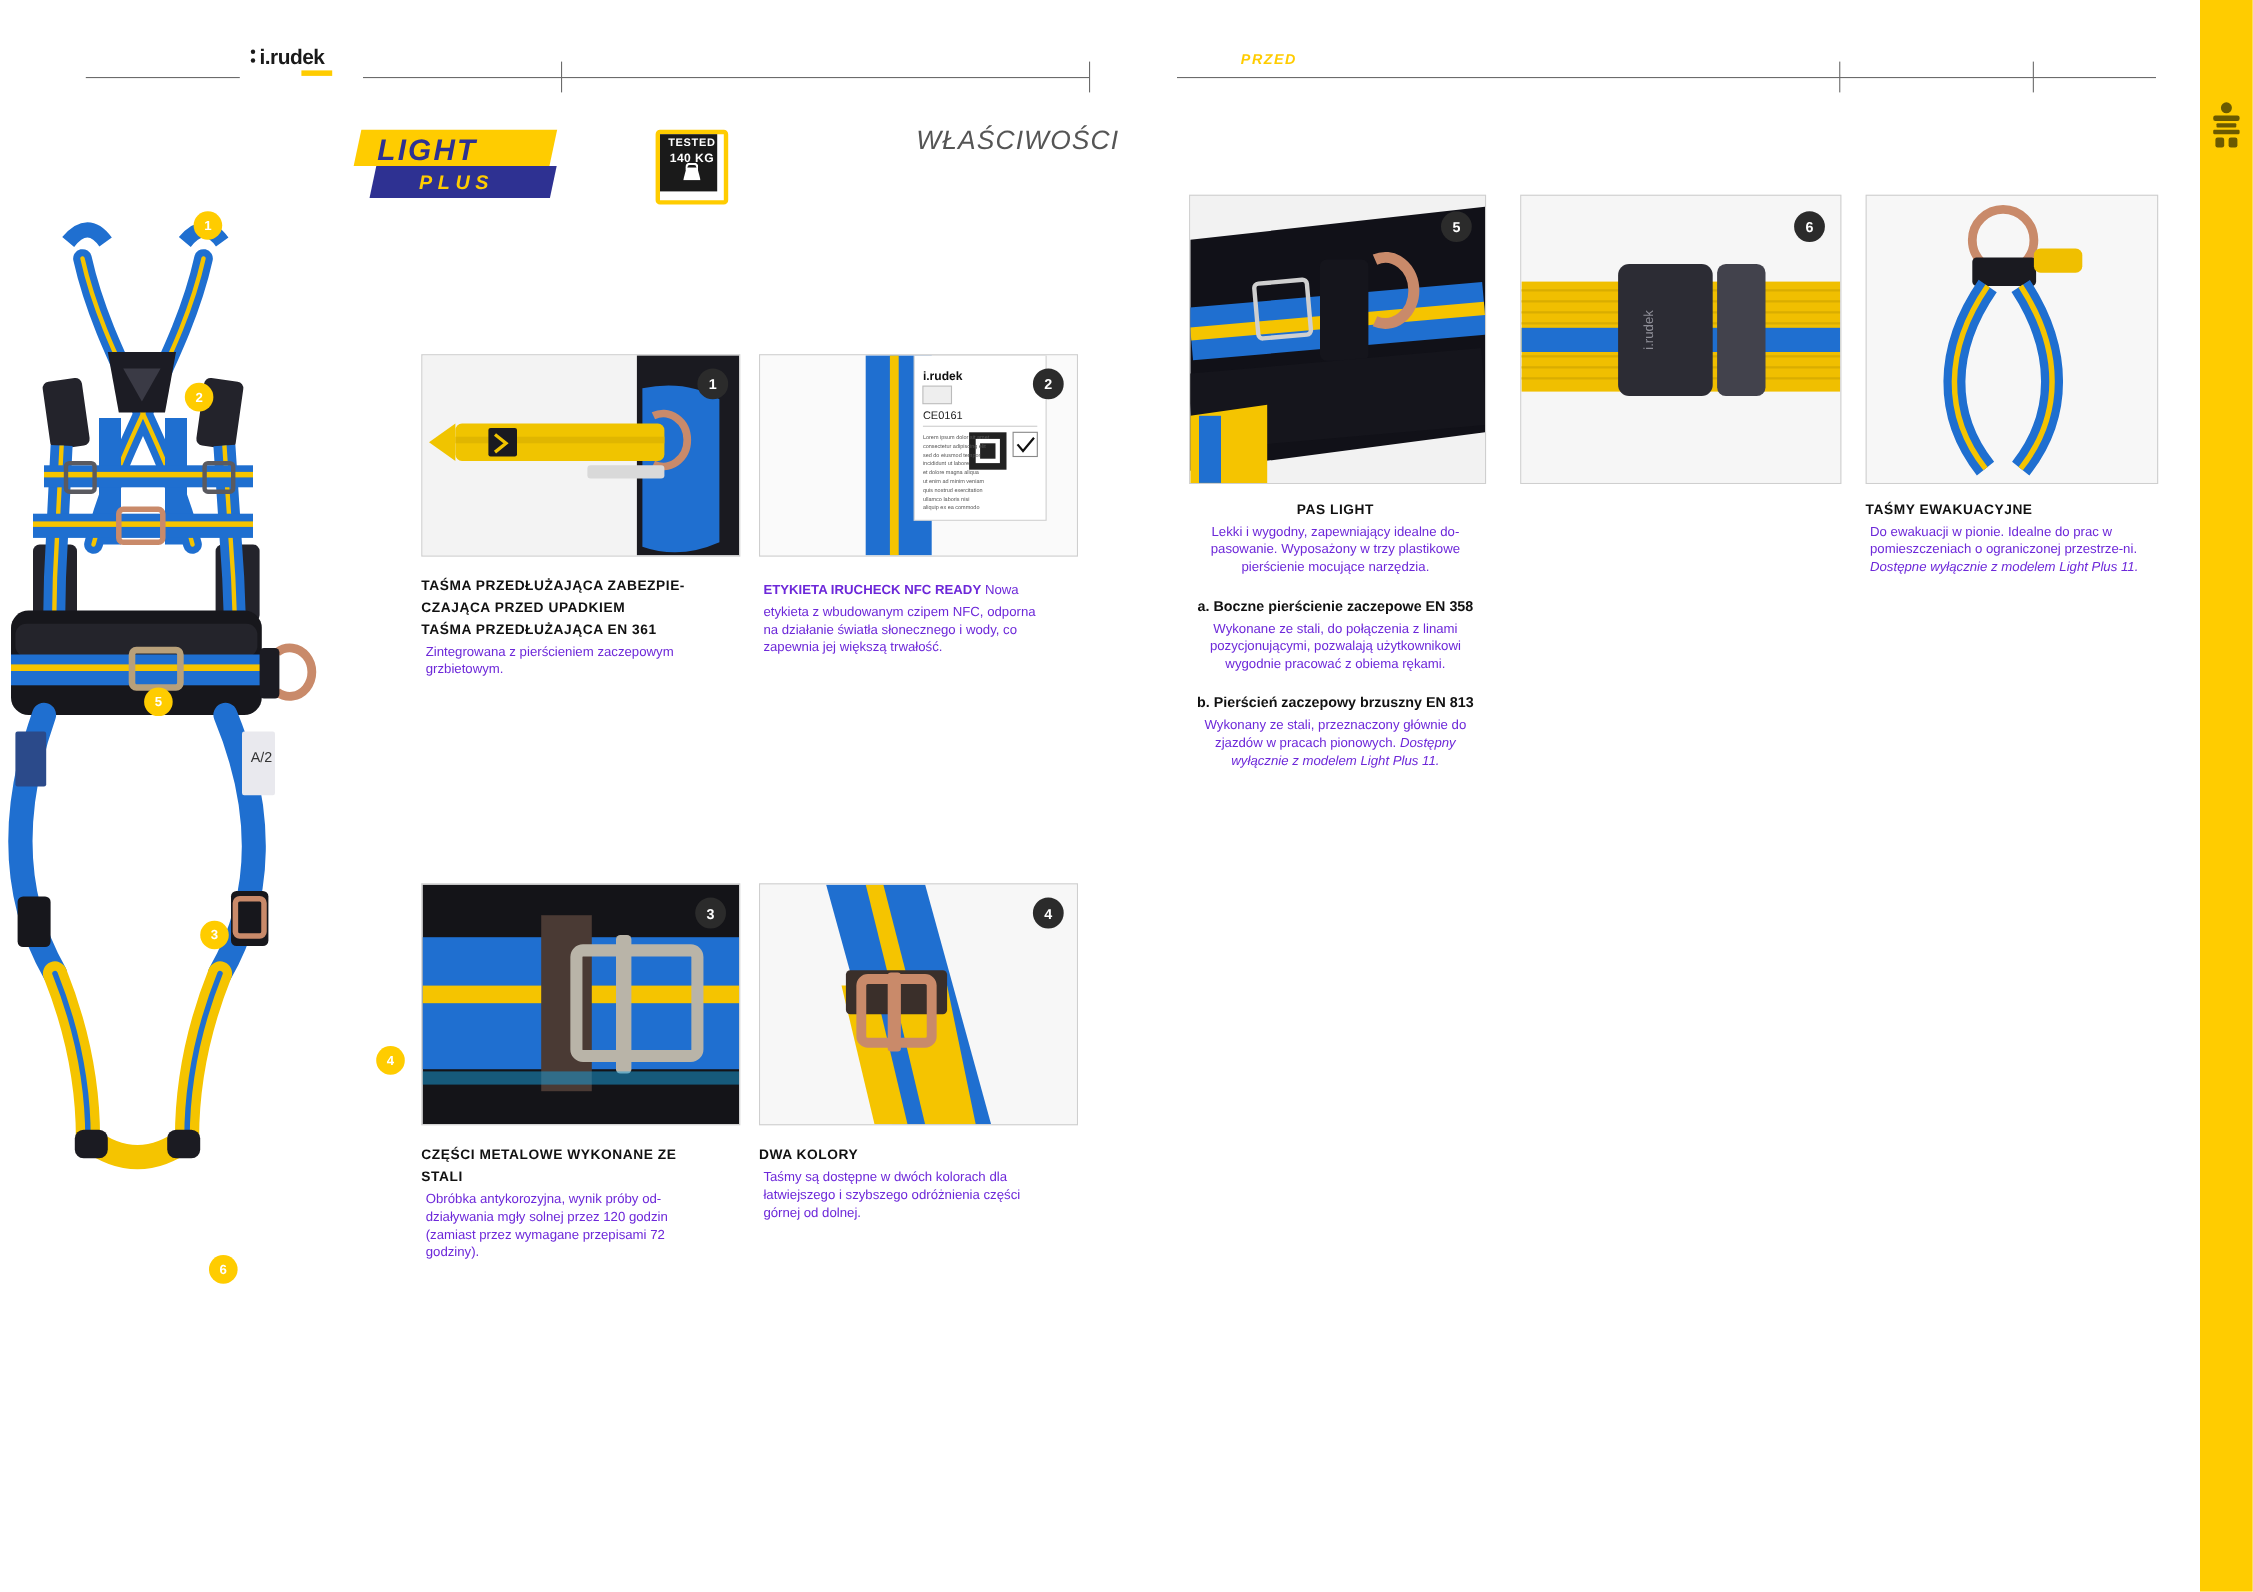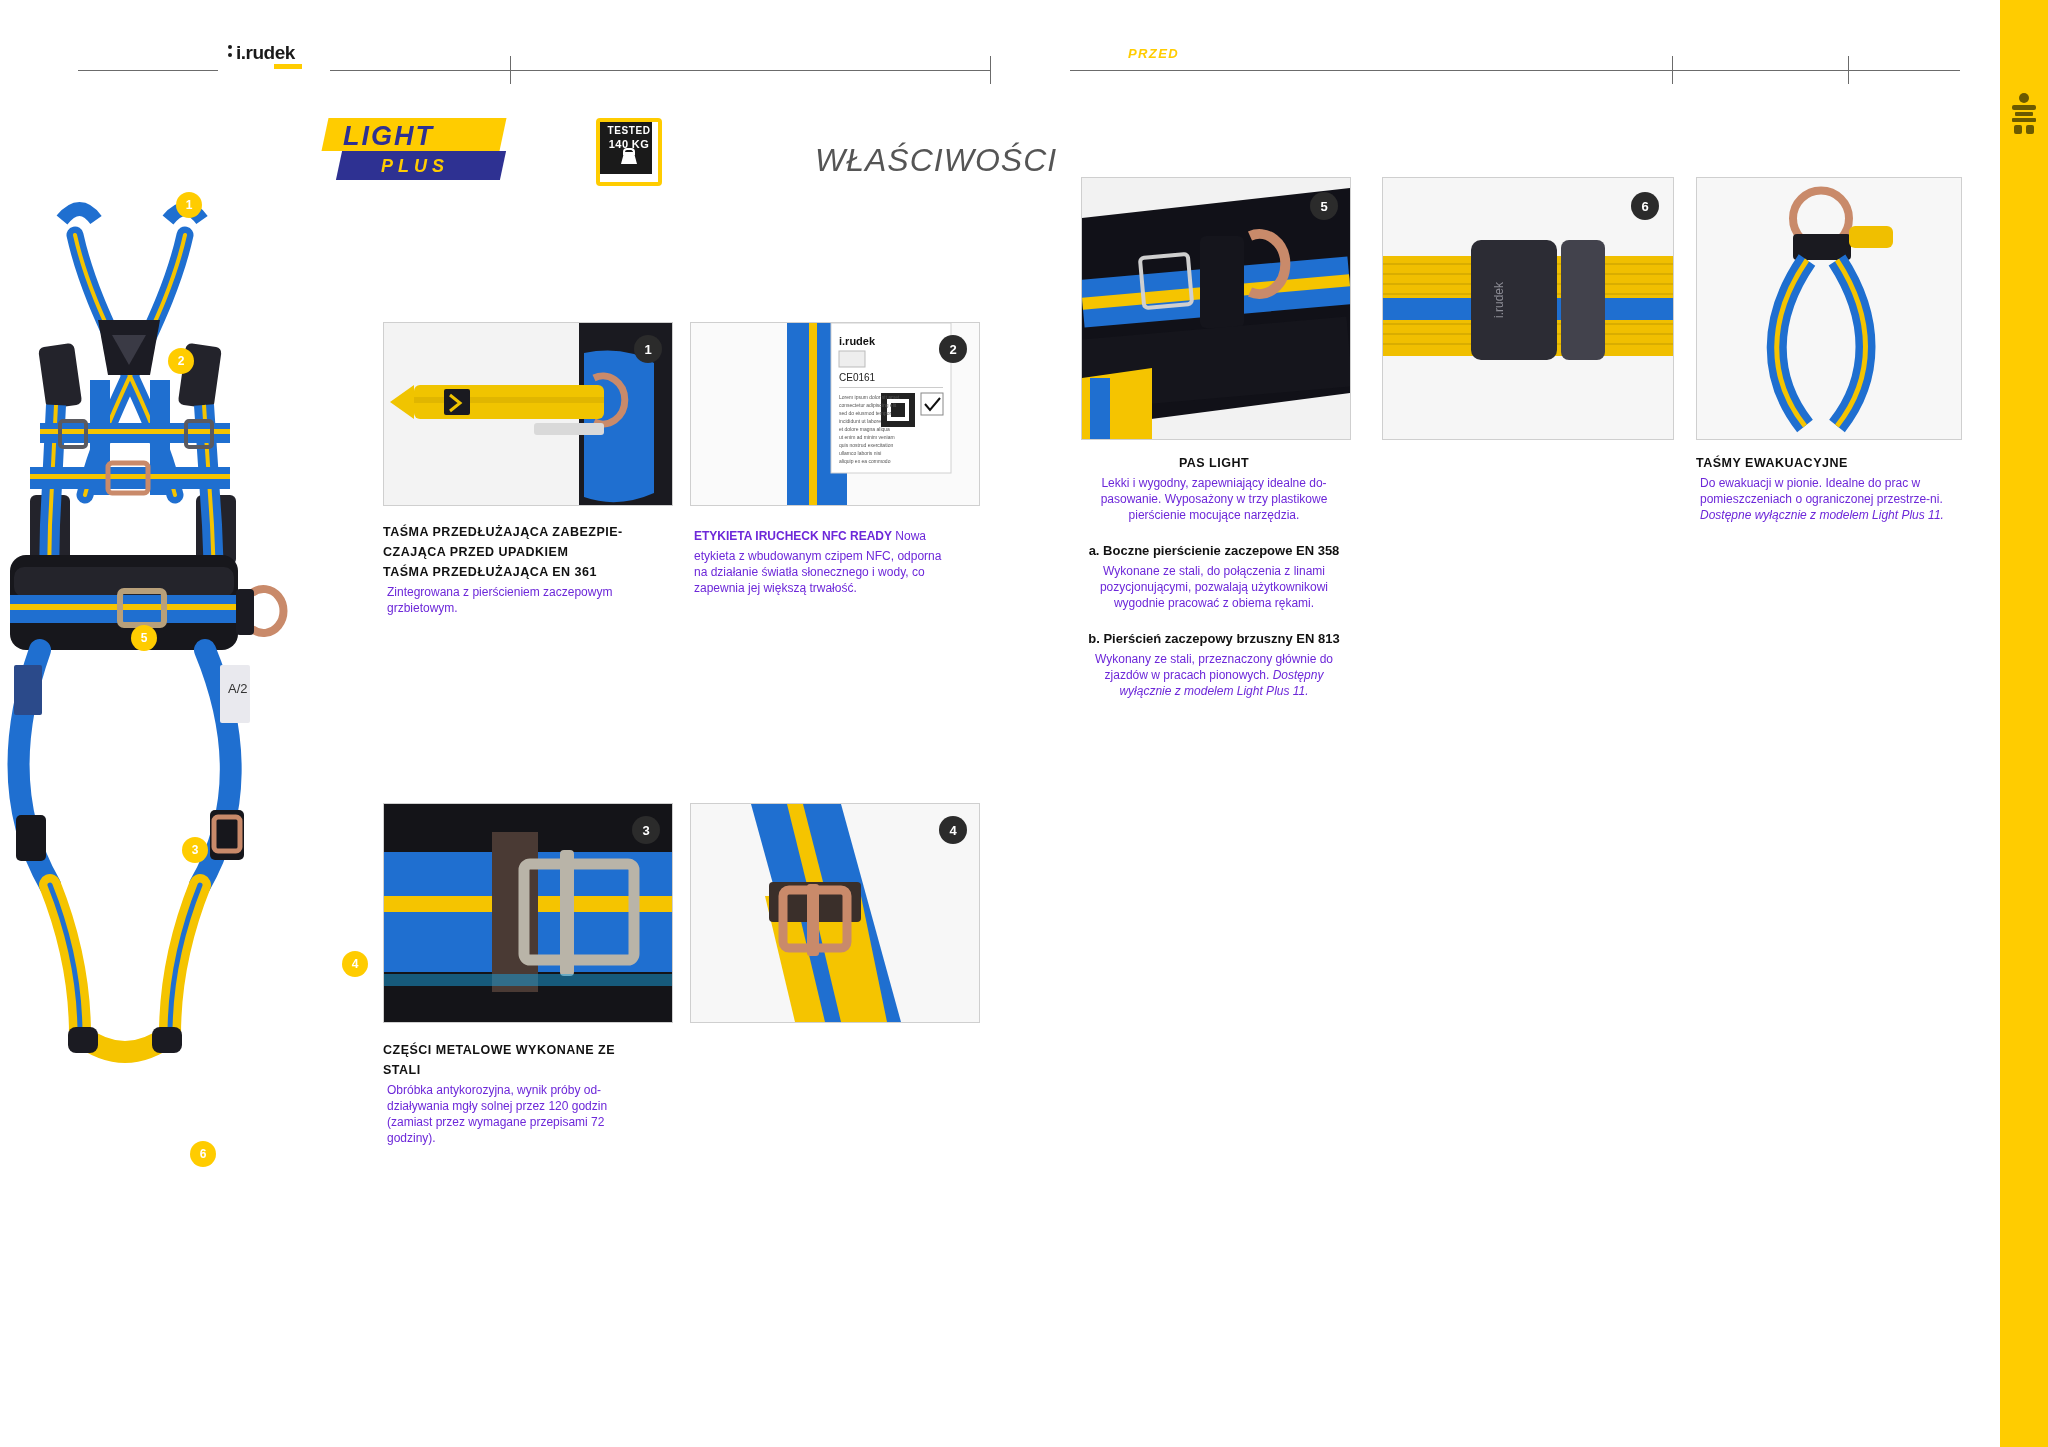--- a/index.html
+++ b/index.html
@@ -70,22 +70,22 @@
   }
   .bt-frame{position:absolute;inset:0;border:4px solid #ffcc00;border-radius:4px;}
   .bt-inner{position:absolute;left:4px;top:4px;right:10px;bottom:12px;background:#1a1a1a;}
   .bt-txt1{position:absolute;left:0;right:0;top:7px;text-align:center;color:#fff;font-size:10px;font-weight:bold;letter-spacing:.6px;}
   .bt-txt2{position:absolute;left:0;right:0;top:20px;text-align:center;color:#fff;font-size:11px;font-weight:bold;letter-spacing:.4px;}
   .bt-wt{position:absolute;left:50%;transform:translateX(-50%);top:34px;width:16px;height:12px;background:#fff;
          clip-path:polygon(20% 0,80% 0,100% 100%,0% 100%);}
   .bt-wt-h{position:absolute;left:50%;transform:translateX(-50%);top:30px;width:8px;height:5px;border:2px solid #fff;border-bottom:none;border-radius:4px 4px 0 0;}
 
   .title-wlasc{
-    position:absolute;left:815px;top:114px;
-    font-size:32px;font-style:italic;color:#555;letter-spacing:1px;margin-top:28px;
+    position:absolute;left:833px;top:114px;
+    font-size:24px;font-style:italic;color:#555;letter-spacing:1px;
   }
 
   
   .harness{
     position:absolute;left:0;top:195px;width:370px;height:990px;
     background:#fff;
   }
   .harness svg{display:block;}
 
   
@@ -332,20 +332,24 @@
       <path d="M60 0 L150 0 L210 218 L120 218 Z" fill="#1f6fd0"></path>
       <path d="M96 0 L112 0 L168 218 L150 218 Z" fill="#f5c400"></path>
       <path d="M74 92 L170 92 L196 218 L104 218 Z" fill="#f5c400"></path>
       <path d="M104 92 L120 92 L150 218 L134 218 Z" fill="#1f6fd0"></path>
       <rect x="78" y="78" width="92" height="40" rx="4" fill="#3a2f2a"></rect>
       <rect x="92" y="86" width="64" height="58" rx="6" fill="none" stroke="#c98a6a" stroke-width="9"></rect>
       <rect x="116" y="80" width="12" height="72" rx="3" fill="#c98a6a"></rect>
     </svg>
     <div class="num-badge" style="left:248px;top:12px;">4</div>
   </div>
+  <div class="cap" style="left:690px;top:1042px;width:268px;">
+    <h4>DWA KOLORY</h4>
+    <p>Taśmy są dostępne w dwóch kolorach dla łatwiejszego i szybszego odróżnienia części górnej od dolnej.</p>
+  </div>
 
   <div class="card" style="left:1081px;top:177px;width:268px;height:261px;">
     <svg width="268" height="261" viewBox="0 0 268 261">
       <rect width="268" height="261" fill="#f2f2f2"></rect>
       <path d="M0 40 L268 10 L268 215 L0 250 Z" fill="#111118"></path>
       <rect x="0" y="90" width="268" height="48" fill="#1f6fd0" transform="rotate(-5 134 114)"></rect>
       <rect x="0" y="108" width="268" height="12" fill="#f5c400" transform="rotate(-5 134 114)"></rect>
       <rect x="60" y="78" width="48" height="50" rx="4" fill="none" stroke="#cfcfcf" stroke-width="4" transform="rotate(-5 84 103)"></rect>
       <rect x="118" y="58" width="44" height="92" rx="6" fill="#15151c"></rect>
       <path d="M168 58 a26 30 0 1 1 0 56" fill="none" stroke="#c98a6a" stroke-width="10"></path>

